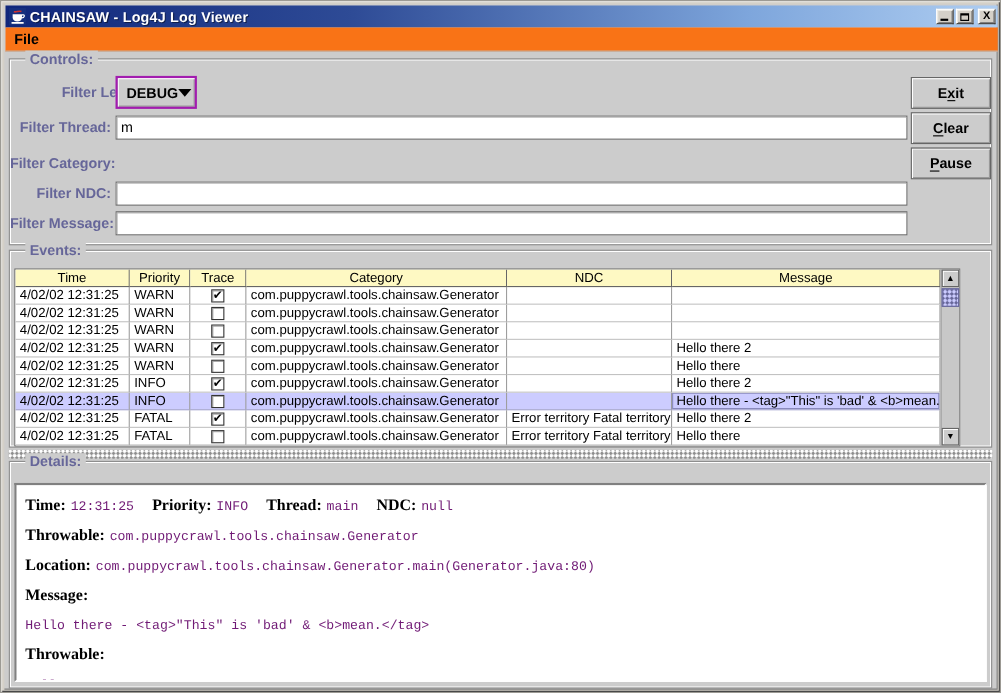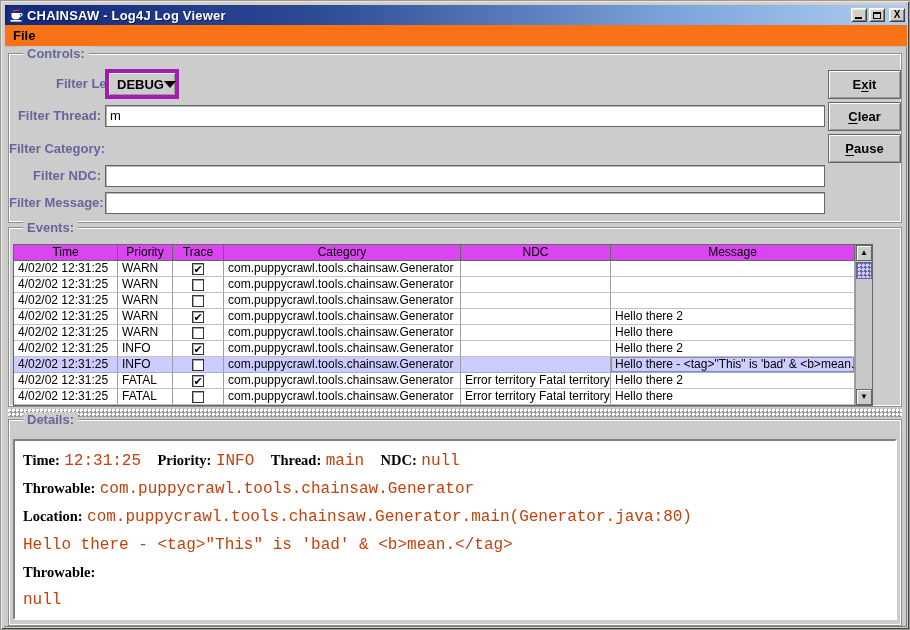--- a/index.html
+++ b/index.html
@@ -61,21 +61,21 @@
     color:#666699; font-weight:bold; font-size:13px; white-space:nowrap;
   }
   .lv-label { top:15px; height:30px; line-height:30px;margin-left:28px; }
   .th-label { top:51px;  height:22px; line-height:22px; }
   .ca-label { top:84px;  height:22px; line-height:22px; }
   .nd-label { top:111px; height:22px; line-height:22px; }
   .ms-label { top:138px; height:22px; line-height:22px; }
 
   .combo {
     position:absolute; left:96px; top:15px; width:74px; height:30px;
-    background:#CCCCCC; border:4px solid #a21caf;
+    background:#CCCCCC; border:2px solid #a21caf;
     box-shadow: inset 1px 1px 0 #FFFFFF, inset -1px -1px 0 #999999;
     display:flex; align-items:center; justify-content:space-between; padding:0 9px 0 8px;
   }
   .combo-value { font-weight:bold; font-size:13px; color:#000; }
   .combo-arrow { width:0; height:0; border-left:6px solid transparent;
     border-right:6px solid transparent; border-top:7px solid #000; }
 
   .tfield {
     position:absolute; left:96px; width:720px; height:22px;
     background:#FFFFFF; border:1px solid #666666; box-shadow: inset 1px 1px 0 #B8B8B8;
@@ -94,21 +94,21 @@
   .mn { text-decoration:underline; text-underline-offset:2px; }
 
   
   .scrollpane {
     position:absolute; left:4px; top:16px; width:860px; height:162px;
     border:1px solid #666666; background:#FFFFFF;
   }
   .table-area { position:absolute; left:0; top:0; right:17px; bottom:0; overflow:hidden; }
   .thead { display:flex; height:16px; }
   .hcell {
-    background:#d946ef; border-right:1px solid #666; border-bottom:1px solid #666;
+    background:#fef9c3; border-right:1px solid #666; border-bottom:1px solid #666;
     font-size:12px; color:#000; text-align:center; line-height:15px;
     white-space:nowrap; overflow:hidden;
   }
   .trow { display:flex; height:16px; background:#FFFFFF; }
   .trow.selected { background:#CCCCFF; }
   .tcell {
     border-right:1px solid #9E9E9E; border-bottom:1px solid #C2C2C2;
     font-size:12px; color:#000; line-height:15px; padding-left:4px;
     white-space:nowrap; overflow:hidden;
   }
@@ -151,21 +151,21 @@
   }
 
   
   .details-editor {
     position:absolute; left:4px; right:4px; top:19px; bottom:5px;
     background:#FFFFFF; border:2px solid; border-color:#808080 #FFFFFF #FFFFFF #808080;
     padding:10px 8px; overflow:hidden;
   }
   .details-editor p { margin:0 0 9px; white-space:nowrap; }
   .dl { font-family:"Liberation Serif","DejaVu Serif",serif; font-weight:bold; font-size:14.5px; color:#000; }
-  .dv { font-family:"Liberation Mono","DejaVu Sans Mono",monospace; font-size:16px; color:#c2410c; }
+  .dv { font-family:"Liberation Mono","DejaVu Sans Mono",monospace; font-size:12px; color:#701a75; }
   .pair { margin-right:12px; }
 </style>
 </head>
 <body>
 
 <div class="window">
 
   <div class="titlebar">
     <svg class="app-icon" viewBox="0 0 16 16">
       <rect x="0" y="0" width="16" height="16" fill="#16307E"></rect>
@@ -347,20 +347,23 @@
       </p>
       <p>
         <span class="dl">Throwable:</span>
         <span class="dv">com.puppycrawl.tools.chainsaw.Generator</span>
       </p>
       <p>
         <span class="dl">Location:</span>
         <span class="dv">com.puppycrawl.tools.chainsaw.Generator.main(Generator.java:80)</span>
       </p>
       <p>
+        <span class="dl">Message:</span>
+      </p>
+      <p>
         <span class="dv">Hello there - &lt;tag&gt;"This" is 'bad' &amp; &lt;b&gt;mean.&lt;/tag&gt;</span>
       </p>
       <p>
         <span class="dl">Throwable:</span>
       </p>
       <p>
         <span class="dv">null</span>
       </p>
     </div>
   </div>

